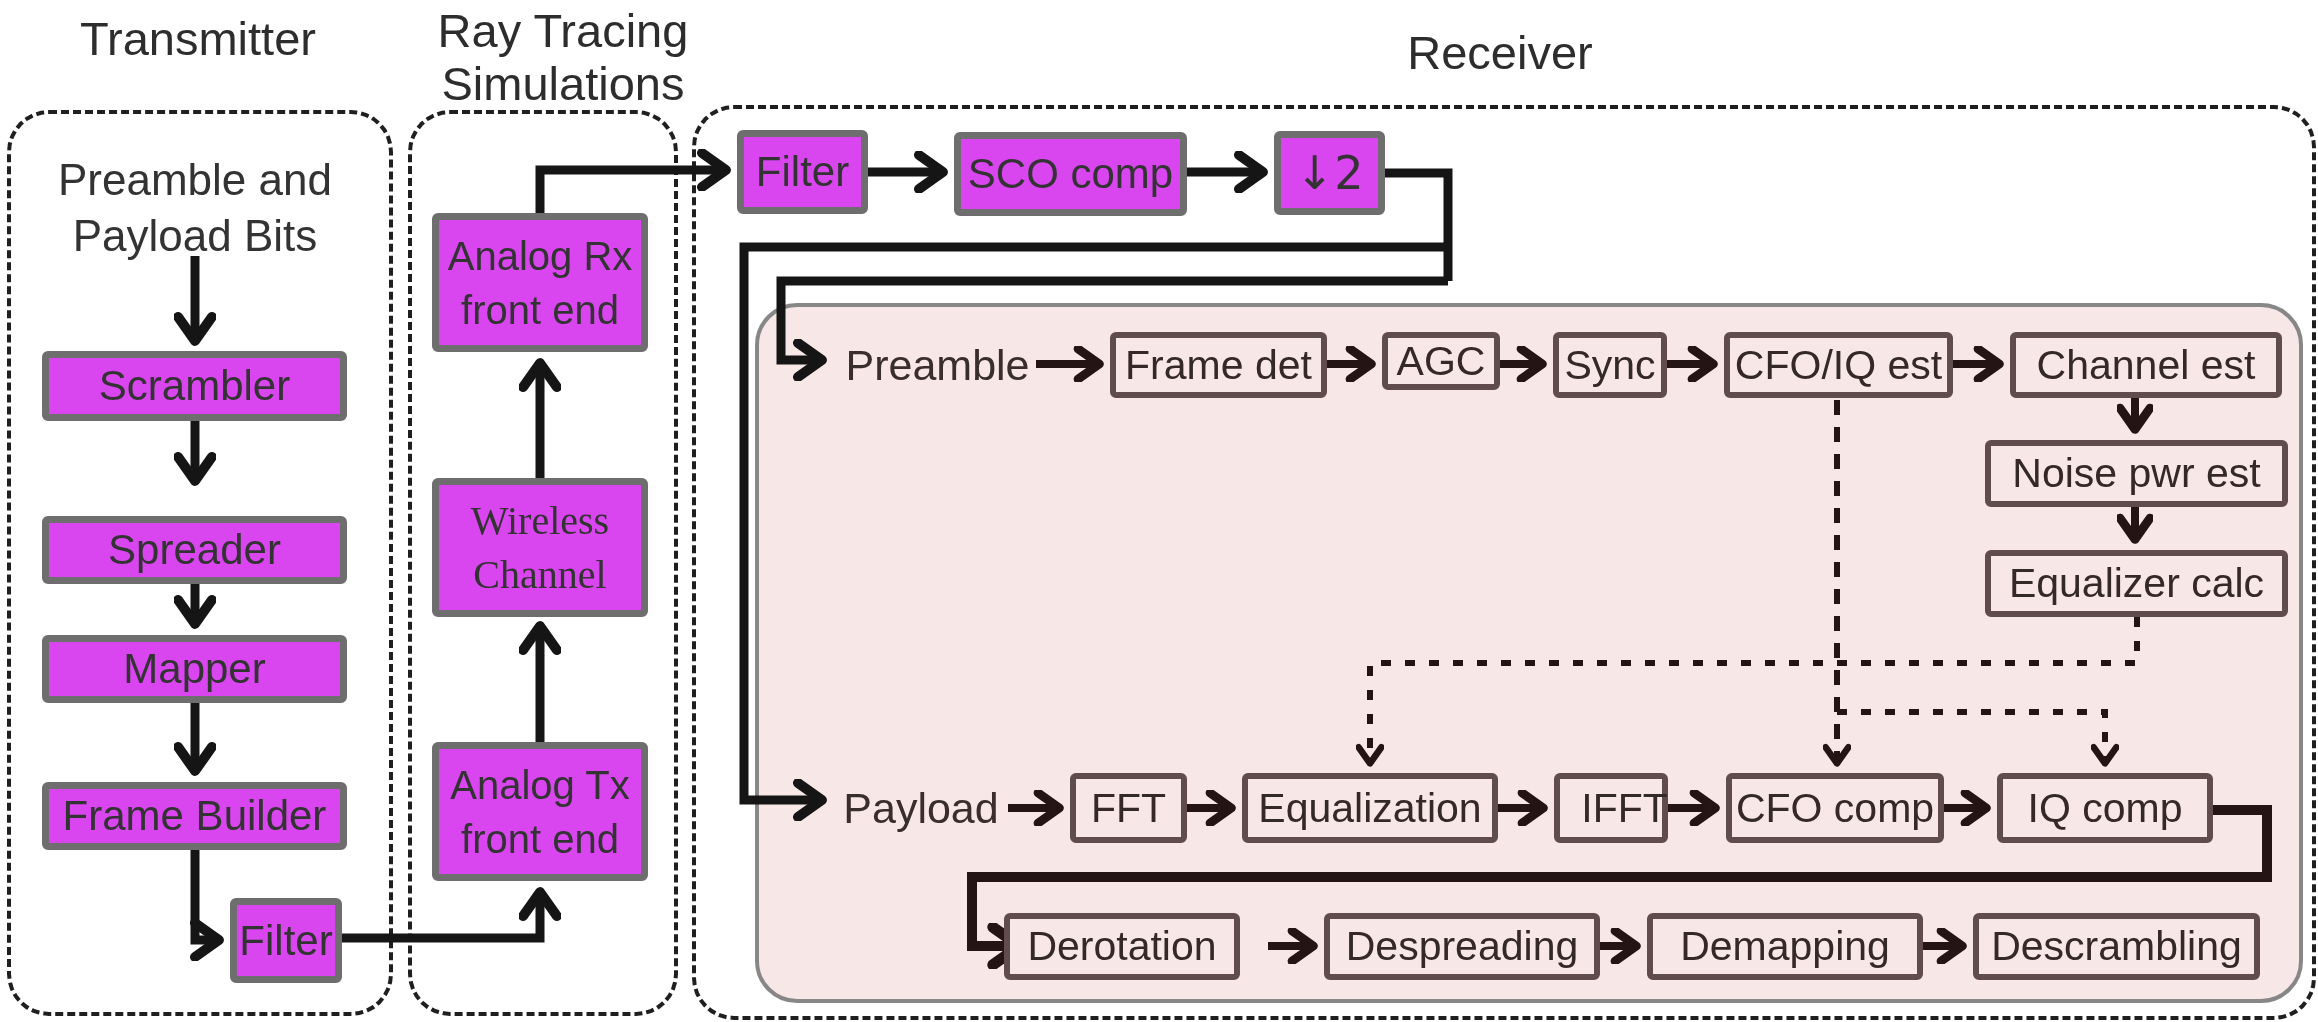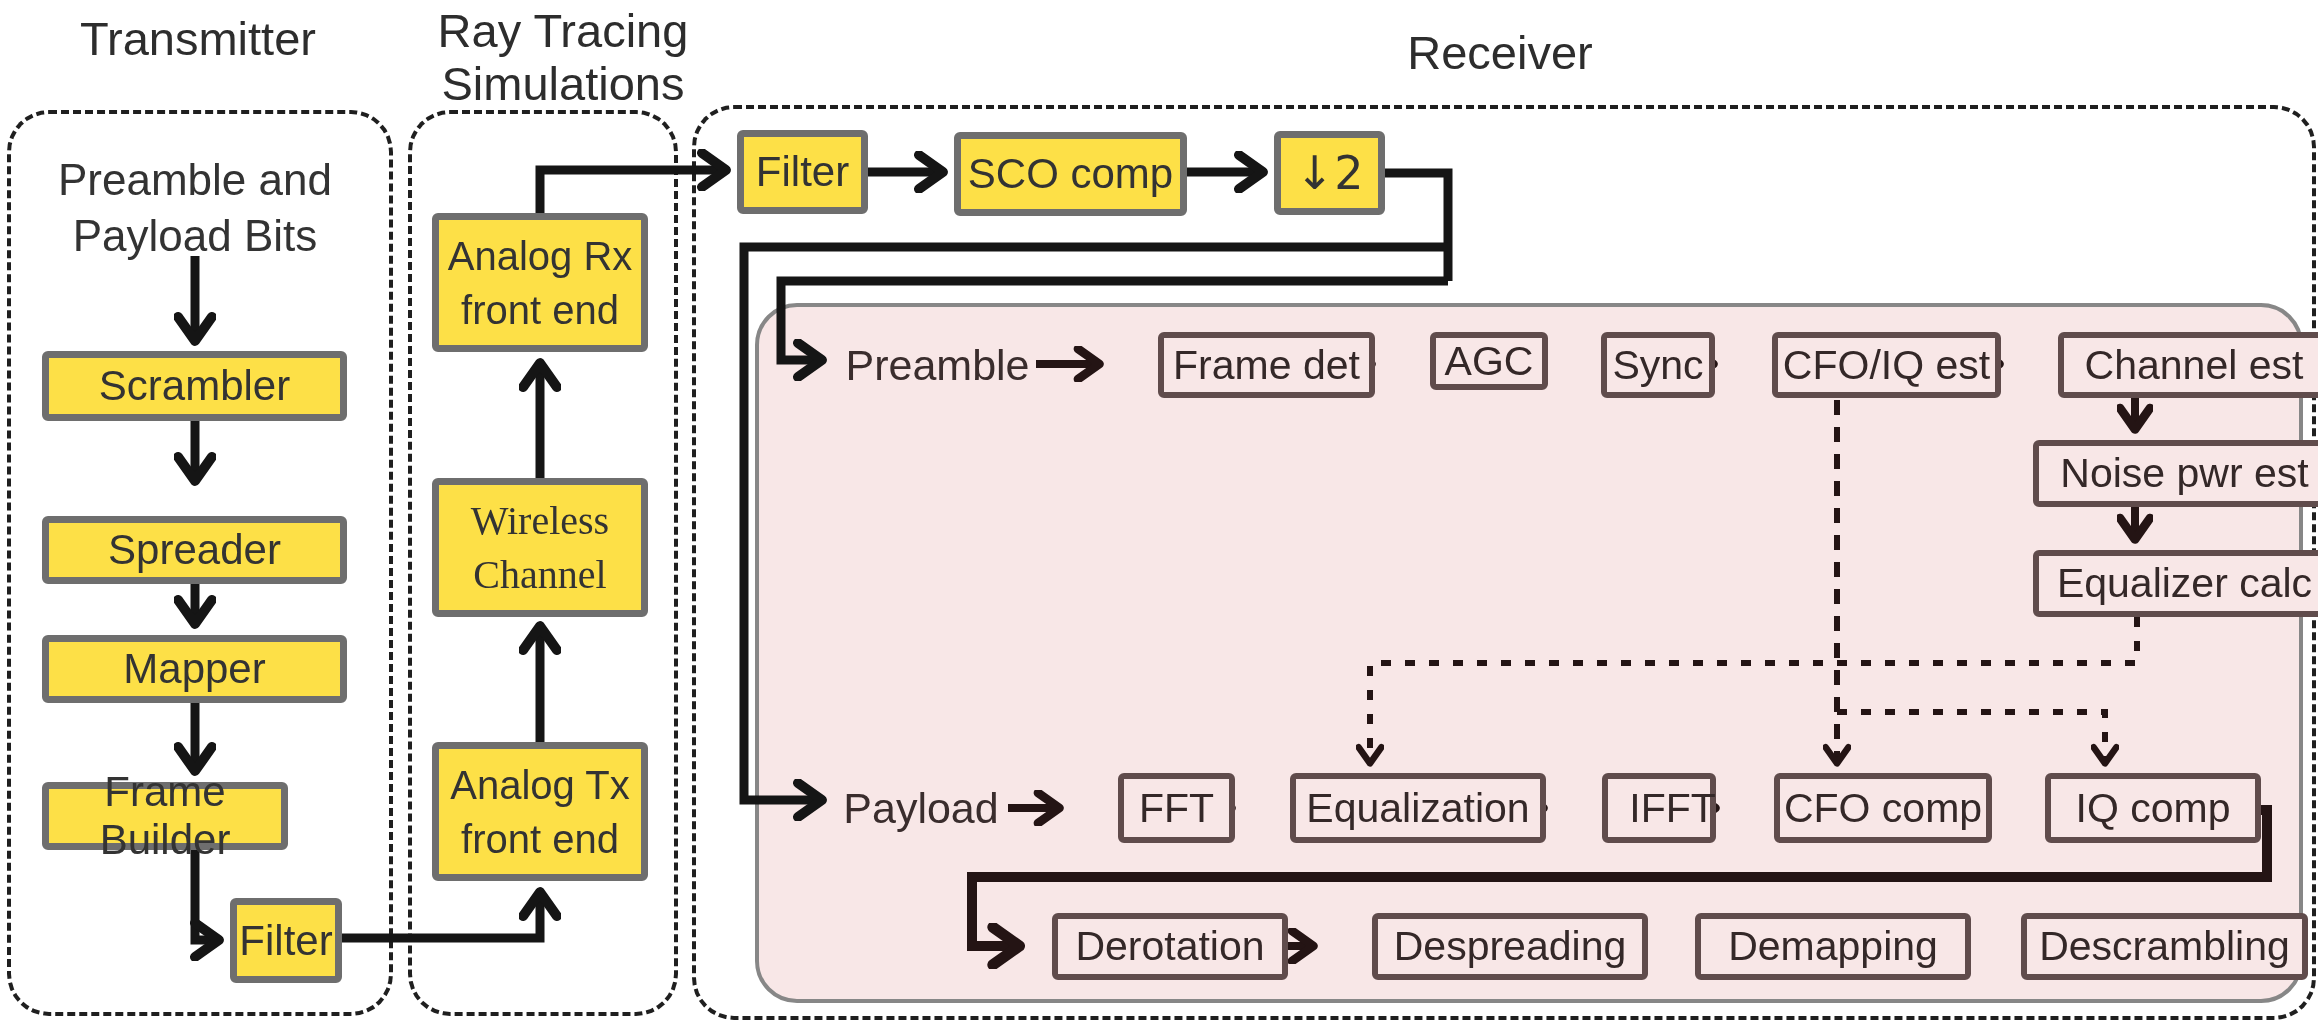--- a/index.html
+++ b/index.html
@@ -2,25 +2,25 @@
 <html><head>
 <meta charset="utf-8">
 <style>
   html,body{margin:0;padding:0;background:#ffffff;}
   #stage{position:relative;width:2318px;height:1022px;background:#ffffff;overflow:hidden;
          font-family:"Liberation Sans",sans-serif;}
   .abs{position:absolute;}
   .title{color:#2d2d2d;font-size:47px;text-align:center;line-height:53px;}
   .dashedbox{position:absolute;border:4px dashed #1f1f1f;border-radius:42px;background:transparent;}
   .panel{position:absolute;background:#f8e7e7;border:4px solid #878787;border-radius:42px;}
-  .wbox{position:absolute;box-sizing:border-box;border:7px solid #6e6e6e;border-radius:6px;background:#fde047;
+  .wbox{position:absolute;box-sizing:border-box;border:7px solid #6e6e6e;border-radius:6px;background:#d946ef;
         color:#333333;font-size:42px;display:flex;align-items:center;justify-content:center;text-align:center;}
   .wbox.two{font-size:40px;line-height:54px;}
   .pbox{position:absolute;box-sizing:border-box;border:6px solid #604c4c;border-radius:6px;background:#f8e7e7;
-        color:#342828;font-size:41px;display:flex;align-items:center;justify-content:center;text-align:center;margin-left:48px;}
+        color:#342828;font-size:41px;display:flex;align-items:center;justify-content:center;text-align:center;}
   .flow{position:absolute;color:#3a2d2d;font-size:43px;display:flex;align-items:center;justify-content:center;}
   .srclabel{position:absolute;color:#333333;font-size:44px;line-height:56px;text-align:center;}
   .dj{font-family:"DejaVu Sans","Liberation Sans",sans-serif;}
   svg{position:absolute;left:0;top:0;}
 </style>
 </head>
 <body>
 
 <div id="stage">
 
@@ -87,21 +87,21 @@
     </g>
   </svg>
 
   <div class="srclabel" style="left:40px;top:152px;width:310px;">
     <div>Preamble and</div>
     <div>Payload Bits</div>
   </div>
   <div class="wbox" style="left:42px;top:351px;width:305px;height:70px;">Scrambler</div>
   <div class="wbox" style="left:42px;top:492px;width:305px;height:68px;margin-top:24px;">Spreader</div>
   <div class="wbox" style="left:42px;top:635px;width:305px;height:68px;">Mapper</div>
-  <div class="wbox" style="left:42px;top:782px;width:246px;height:68px;">Frame Builder</div>
+  <div class="wbox" style="left:42px;top:782px;width:305px;height:68px;">Frame Builder</div>
   <div class="wbox" style="left:230px;top:898px;width:112px;height:85px;">Filter</div>
 
   <div class="wbox two" style="left:432px;top:213px;width:216px;height:139px;flex-direction:column;">
     <div>Analog Rx</div>
     <div>front end</div>
   </div>
   <div class="wbox two" style="left:432px;top:478px;width:216px;height:139px;flex-direction:column;font-family:Liberation Serif, serif;">
     <div>Wireless</div>
     <div>Channel</div>
   </div>

